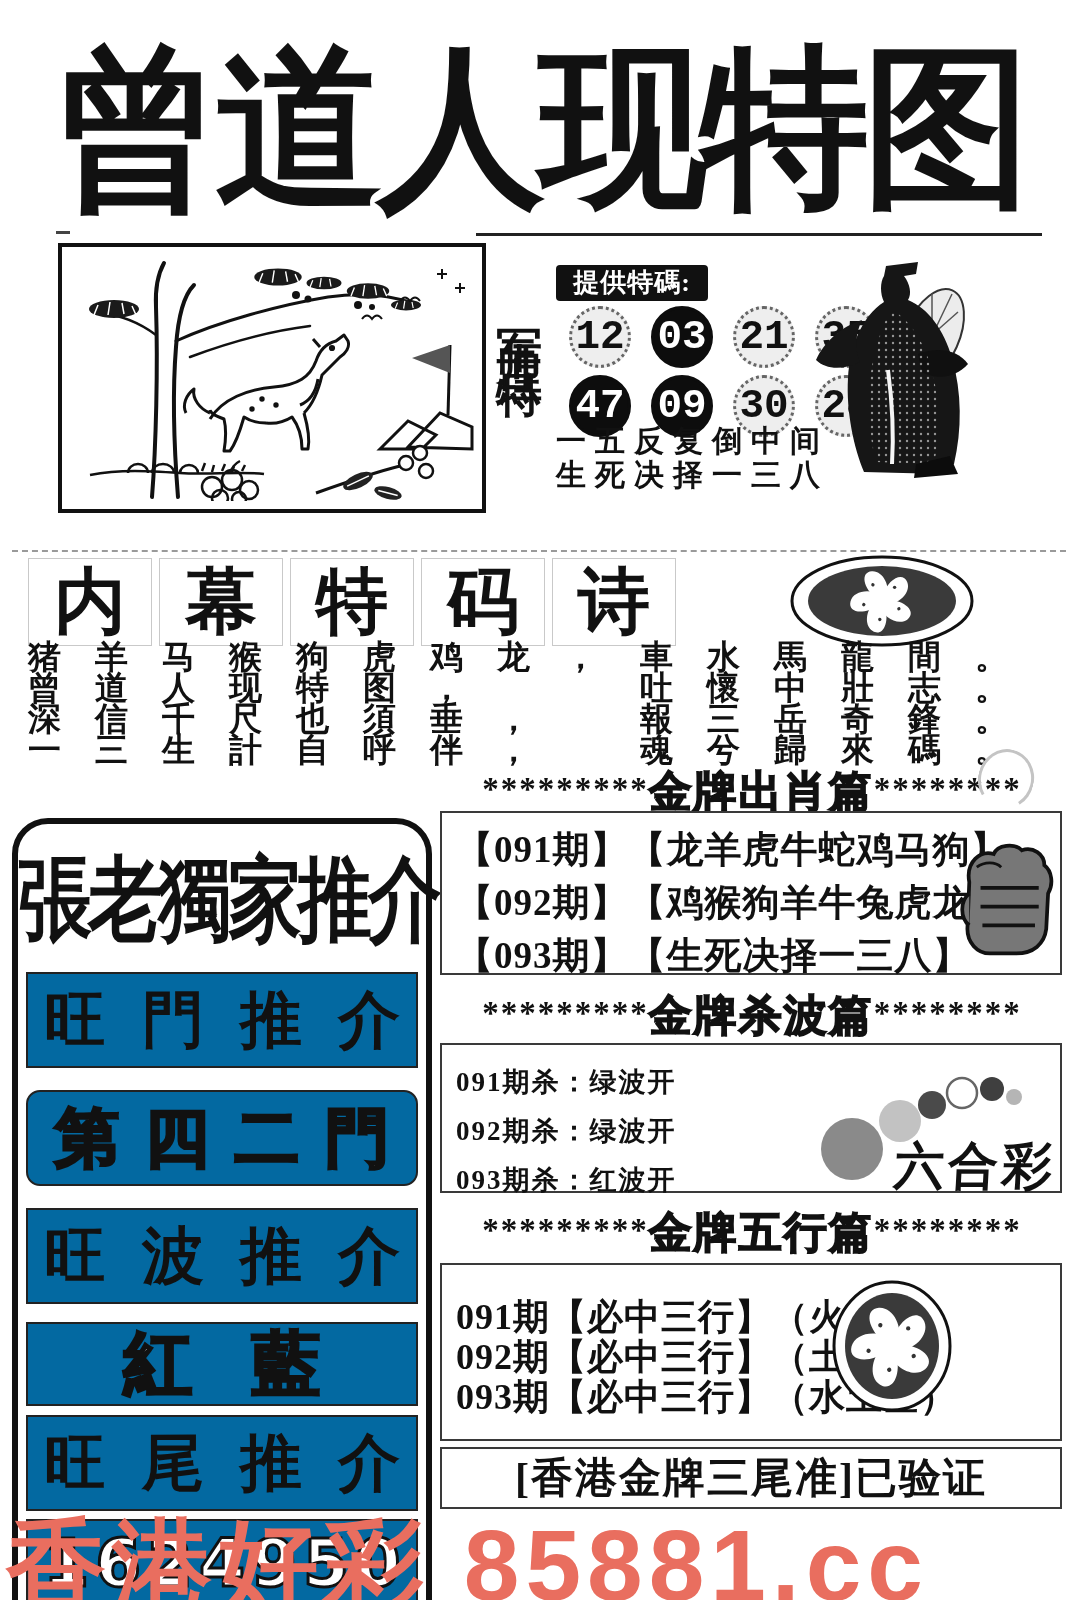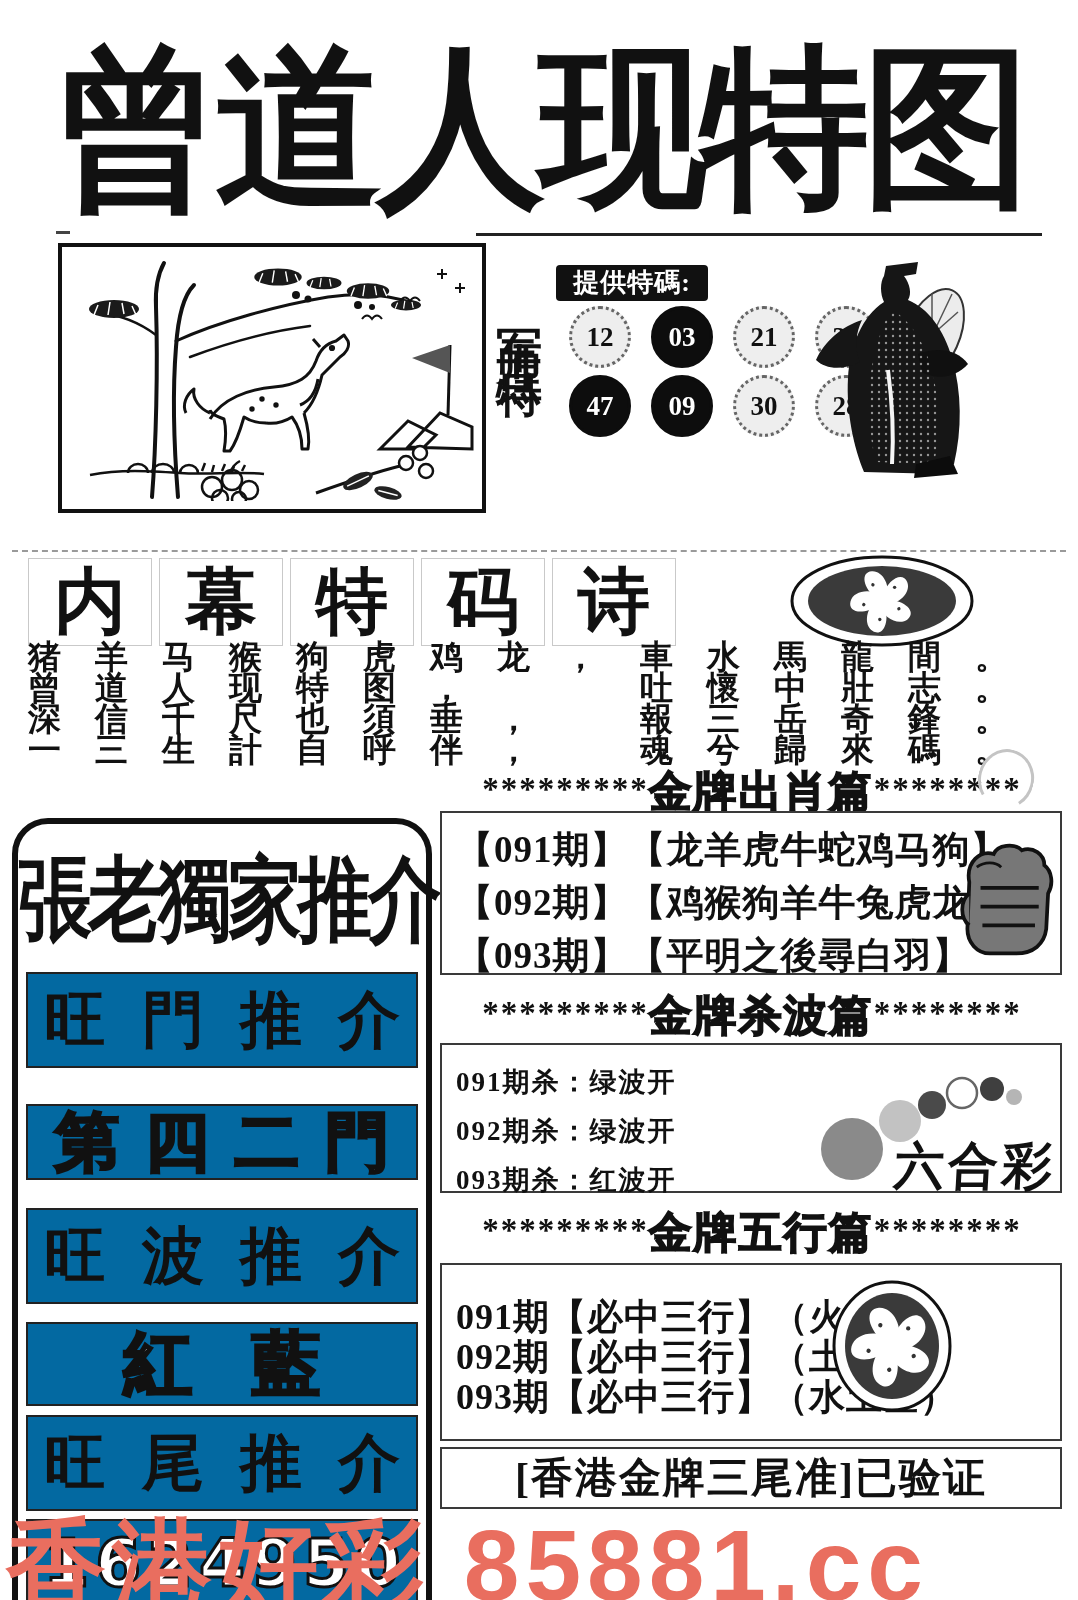--- a/index.html
+++ b/index.html
@@ -13,21 +13,21 @@
   .title-dash{position:absolute;left:56px;top:231px;width:14px;height:3px;background:#444;}
   
   .scene-box{position:absolute;left:58px;top:243px;width:420px;height:262px;border:4px solid #111;background:#fff;}
   .advisor{position:absolute;left:488px;top:292px;height:220px;writing-mode:vertical-rl;
     font-size:46px;font-weight:900;letter-spacing:14px;}
   .tip-box{position:absolute;left:556px;top:265px;width:152px;height:36px;background:#111;color:#fff;
     font-size:26px;font-weight:800;text-align:center;line-height:36px;border-radius:4px;letter-spacing:1px;}
   .num-grid{position:absolute;left:569px;top:306px;width:320px;}
   .num-row{display:flex;gap:20px;margin-bottom:7px;}
   .num{width:56px;height:56px;border-radius:50%;border:3px dotted #666;background:#eee;
-    font-family:Liberation Serif, serif;font-size:27px;font-weight:800;color:#111;
+    font-family:Liberation Mono, monospace;font-size:41px;font-weight:800;color:#111;
     display:flex;align-items:center;justify-content:center;}
   .num[data-filled="true"]{background:#0d0d0d;border:3px solid #0d0d0d;color:#fff;}
   .hints{position:absolute;left:556px;top:424px;font-size:30px;font-weight:800;letter-spacing:9px;line-height:34px;white-space:nowrap;}
   .figure-wrap{position:absolute;left:800px;top:250px;width:190px;height:240px;}
   
   .section-divider{position:absolute;left:12px;top:550px;width:1054px;border-top:2px dashed #9a9a9a;}
   .poem-title{position:absolute;left:28px;top:558px;display:flex;gap:7px;}
   .poem-title .cell{width:122px;height:86px;border:1px solid #c9c9c9;display:flex;align-items:center;justify-content:center;
     font-size:72px;font-weight:900;}
   .poem-logo{position:absolute;left:788px;top:554px;width:188px;height:95px;}
@@ -38,21 +38,21 @@
   
   .left-panel{position:absolute;left:12px;top:770px;width:420px;height:818px;border:6px solid #111;border-radius:36px;background:#fff;box-sizing:border-box;margin-top:48px;}
   .lp-header{position:absolute;left:0;top:14px;width:100%;text-align:center;font-size:74px;font-weight:900;
     letter-spacing:-4px;white-space:nowrap;transform:scaleY(1.25);transform-origin:top;}
   .lp-row{position:absolute;left:8px;width:392px;border:2px solid #222;box-sizing:border-box;background:#0369a1;
     display:flex;align-items:center;justify-content:center;white-space:nowrap;}
   .lp-solid{font-size:62px;font-weight:800;letter-spacing:36px;text-indent:36px;}
   .lp-outline{font-size:64px;font-weight:900;letter-spacing:26px;text-indent:26px;color:#fff;
     -webkit-text-stroke:3px #111;text-shadow:0 0 1px #111;}
   .lp-r1{top:148px;height:96px;}
-  .lp-r2{top:280px;height:76px;}
+  .lp-r2{top:266px;height:96px;border-radius:14px;}
   .lp-r3{top:384px;height:96px;}
   .lp-r4{top:498px;height:84px;font-size:68px;letter-spacing:60px;text-indent:60px;}
   .lp-r5{top:591px;height:96px;}
   .lp-r6{top:695px;height:88px;font-family:"DejaVu Sans",sans-serif;font-size:66px;letter-spacing:6px;text-indent:6px;}
   
   .right-panel{position:absolute;left:438px;top:755px;width:628px;height:845px;}
   .sec-header{position:absolute;left:0;width:100%;text-align:center;white-space:nowrap;}
   .sec-header .stars{font-size:33px;font-weight:700;letter-spacing:2px;vertical-align:6px;}
   .sec-header .lbl{font-size:43px;font-weight:900;letter-spacing:2px;-webkit-text-stroke:1.6px #111;}
   .rp-box{position:absolute;left:2px;width:622px;border:2px solid #3a3a3a;box-sizing:border-box;background:#fff;}
@@ -190,20 +190,24 @@
       <div class="num" data-filled="false">35</div>
     </div>
     <div class="num-row">
       <div class="num" data-filled="true">47</div>
       <div class="num" data-filled="true">09</div>
       <div class="num" data-filled="false">30</div>
       <div class="num" data-filled="false">28</div>
     </div>
   </div>
 
+  <div class="hints">
+    <div>一五反复倒中间</div>
+    <div>生死决择一三八</div>
+  </div>
 
   <div class="figure-wrap">
     <svg width="190" height="240" viewBox="0 0 190 240">
       <defs>
         <pattern id="spk" width="7" height="7" patternUnits="userSpaceOnUse">
             <circle cx="2" cy="2" r="1.2" fill="#fff"></circle>
           </pattern>
         <clipPath id="fanclip">
             <ellipse cx="132" cy="86" rx="27" ry="50" transform="rotate(24 132 86)"></ellipse>
           </clipPath>
@@ -295,21 +299,21 @@
 
     <div class="sec-header hd1">
       <span class="stars">*********</span><span class="lbl">金牌出肖篇</span><span class="stars">********</span>
     </div>
     <div class="stamp-circle"></div>
 
     <div class="rp-box box-zodiac">
       <div class="rp-rows">
         <div>【091期】【龙羊虎牛蛇鸡马狗】</div>
         <div>【092期】【鸡猴狗羊牛兔虎龙】</div>
-        <div>【093期】【平明之後尋白羽】</div>
+        <div>【093期】【生死决择一三八】</div>
       </div>
     </div>
     <div class="fist-wrap">
       <svg width="108" height="122" viewBox="0 0 110 130">
         <path fill="#777" stroke="#111" stroke-width="4" d="M18 46 C14 24 30 12 44 16 C48 6 66 4 74 12 C86 8 98 16 98 28 C106 34 108 48 102 58 L100 96 C98 112 86 122 68 122 L40 122 C26 122 16 110 16 96 Z"></path>
         <path d="M30 52 H92 M30 72 H92 M32 92 H88" stroke="#111" stroke-width="4" fill="none"></path>
         <path d="M18 58 C8 66 8 84 18 92" stroke="#111" stroke-width="4" fill="#777"></path>
         <path d="M26 30 C34 24 46 24 52 30" stroke="#111" stroke-width="3" fill="none"></path>
       </svg>
     </div>

